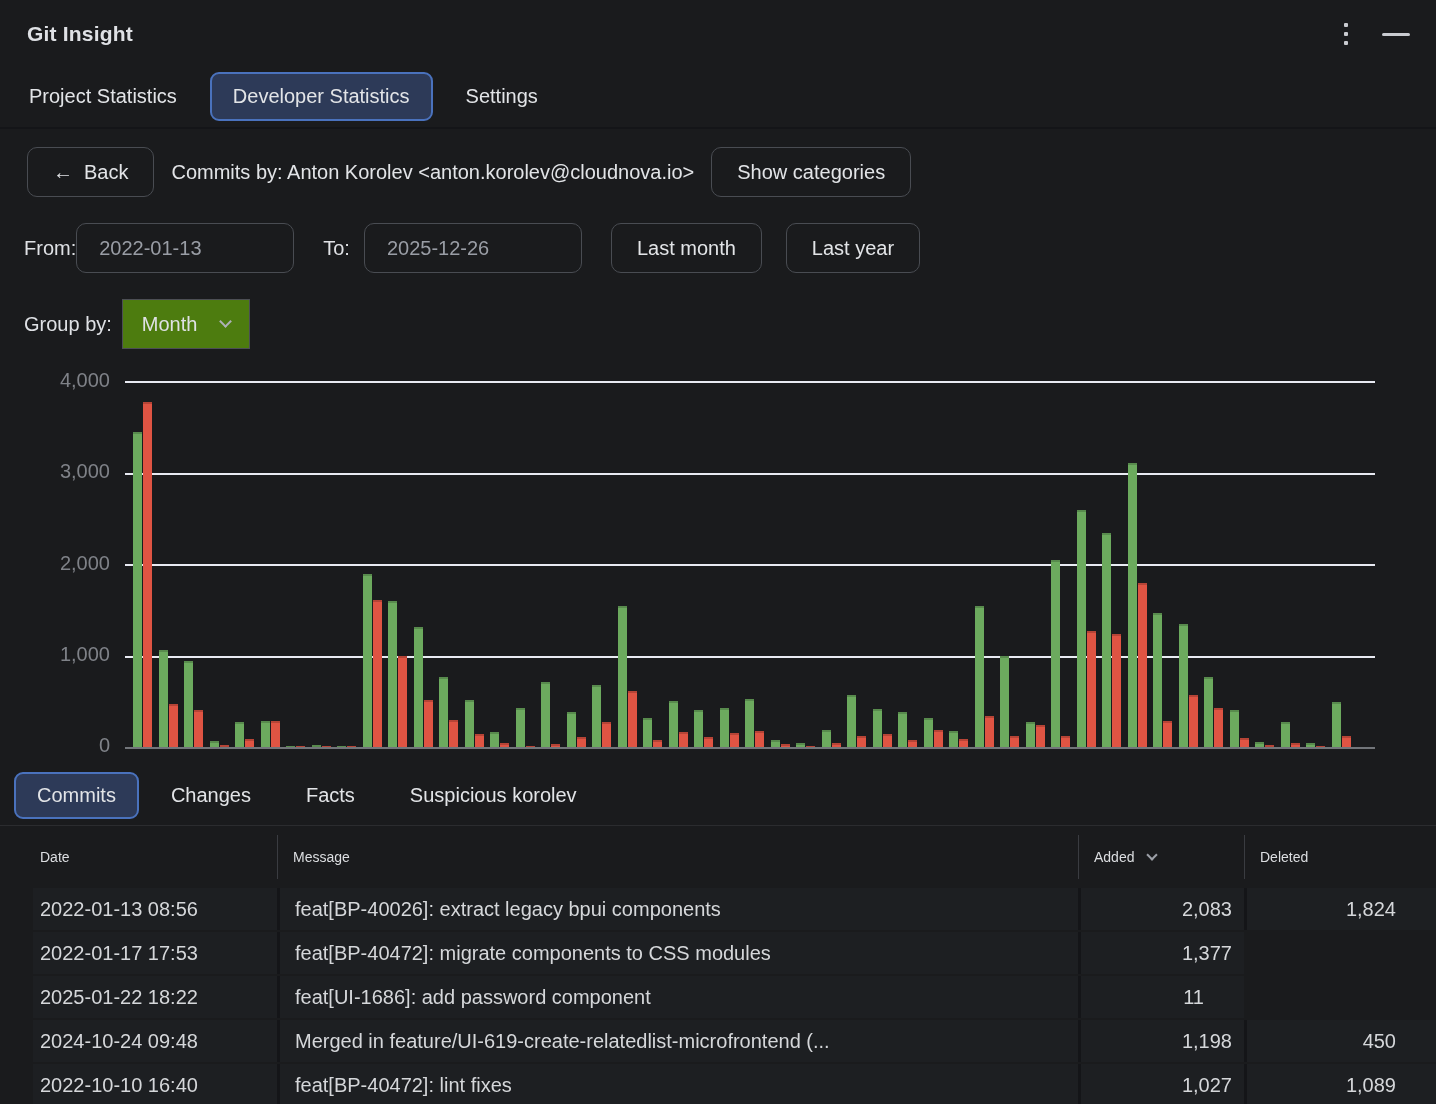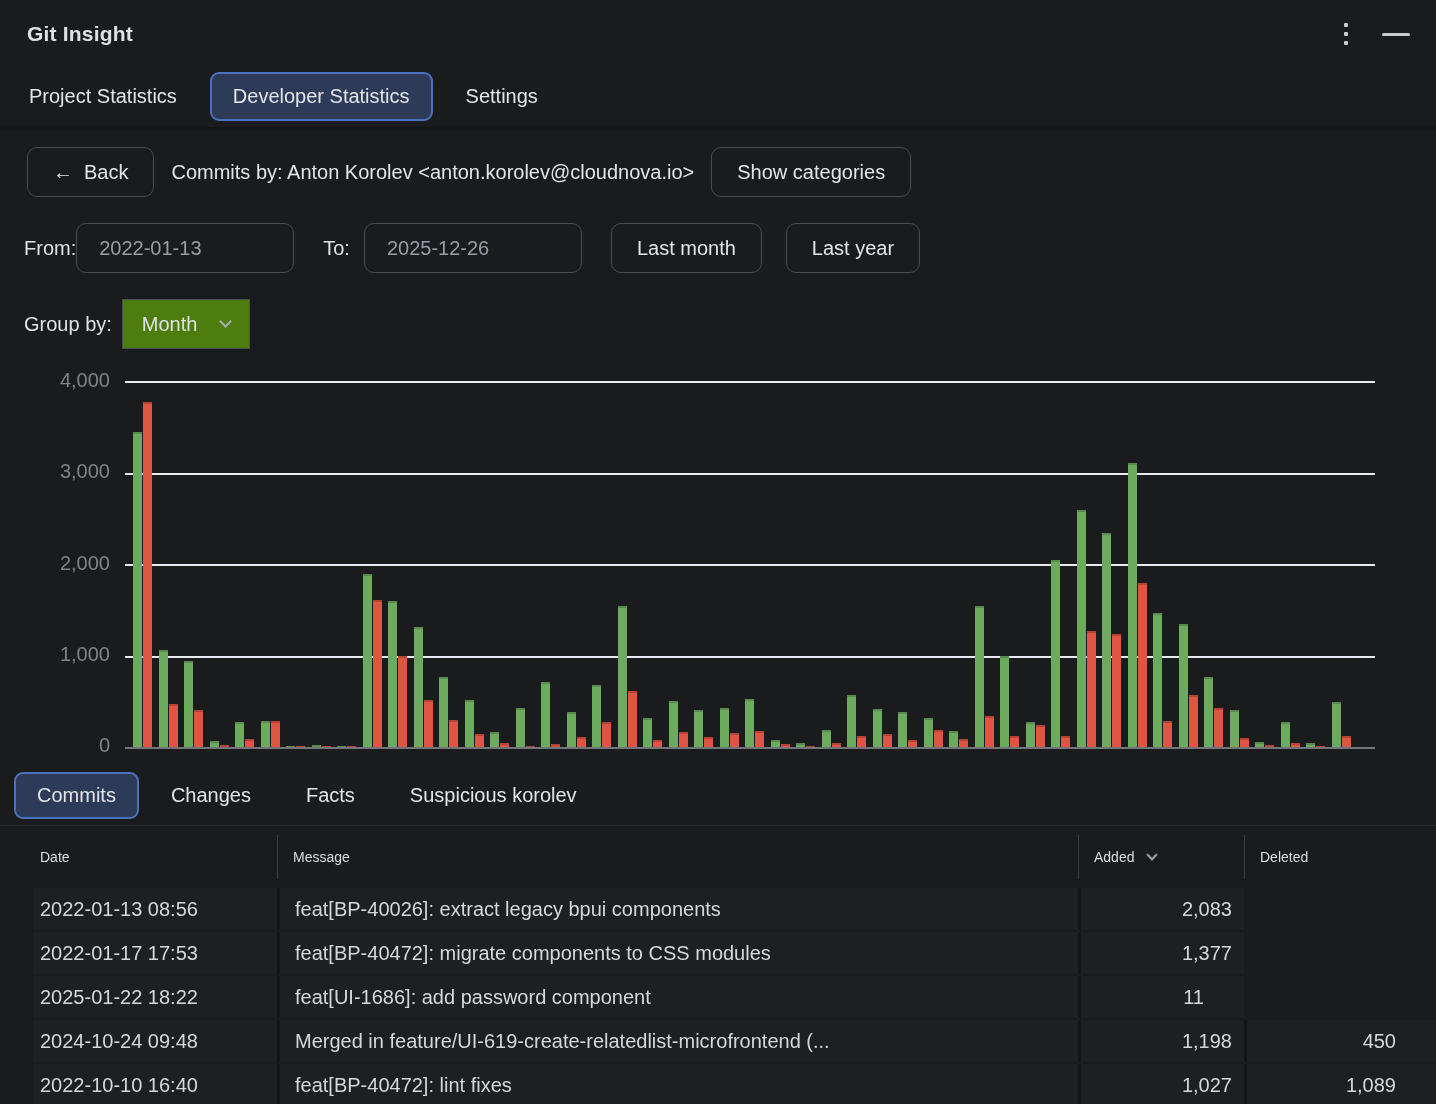--- a/index.html
+++ b/index.html
@@ -259,20 +259,21 @@
       <span>Added</span>
       <span class="chev"></span>
     </div>
     <div class="th">Deleted</div>
   </div>
 
   <div class="tr">
     <div class="td first">2022-01-13 08:56</div>
     <div class="td">feat[BP-40026]: extract legacy bpui components</div>
     <div class="td num">2,083</div>
+    <div class="td num-last">1,824</div>
   </div>
   <div class="tr">
     <div class="td first">2022-01-17 17:53</div>
     <div class="td">feat[BP-40472]: migrate components to CSS modules</div>
     <div class="td num">1,377</div>
   </div>
   <div class="tr">
     <div class="td first">2025-01-22 18:22</div>
     <div class="td">feat[UI-1686]: add password component</div>
     <div class="td num-last">11</div>

